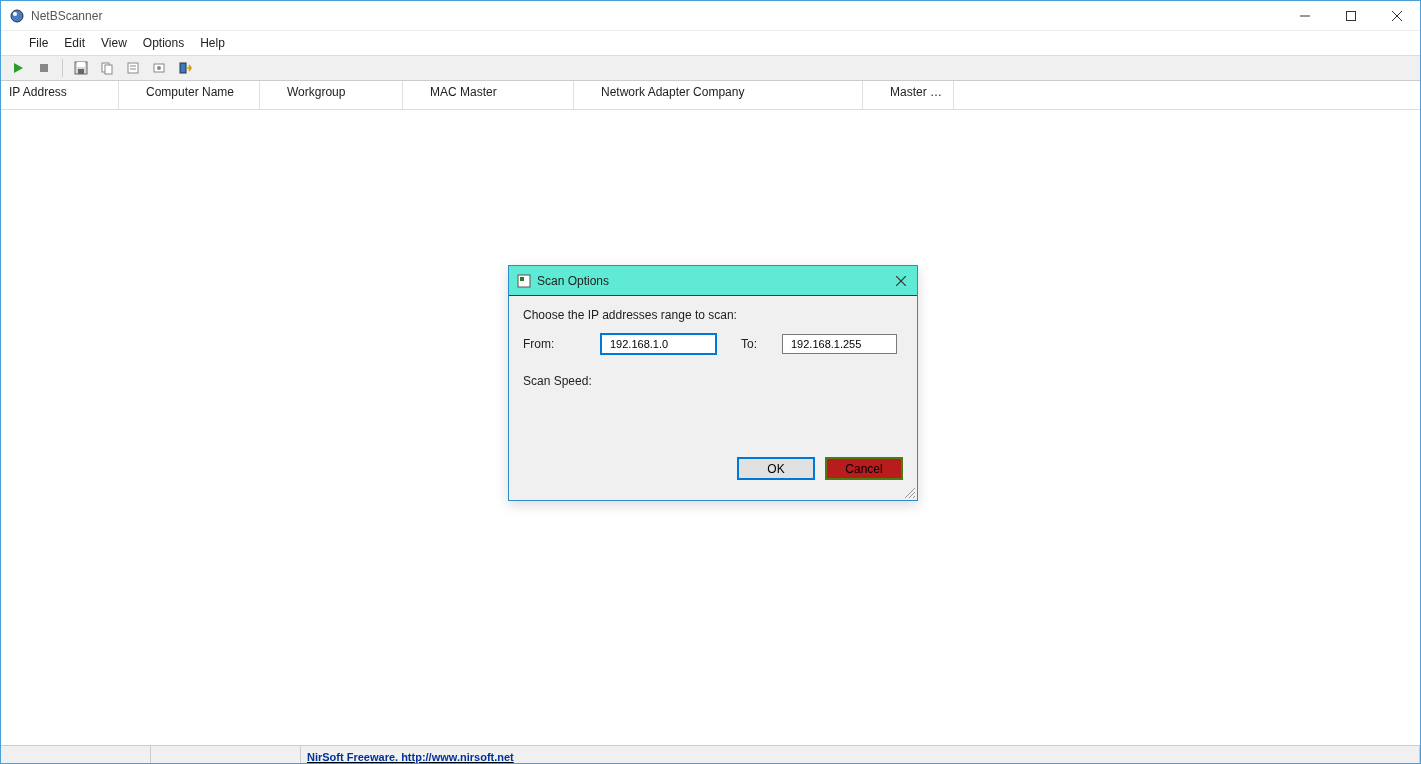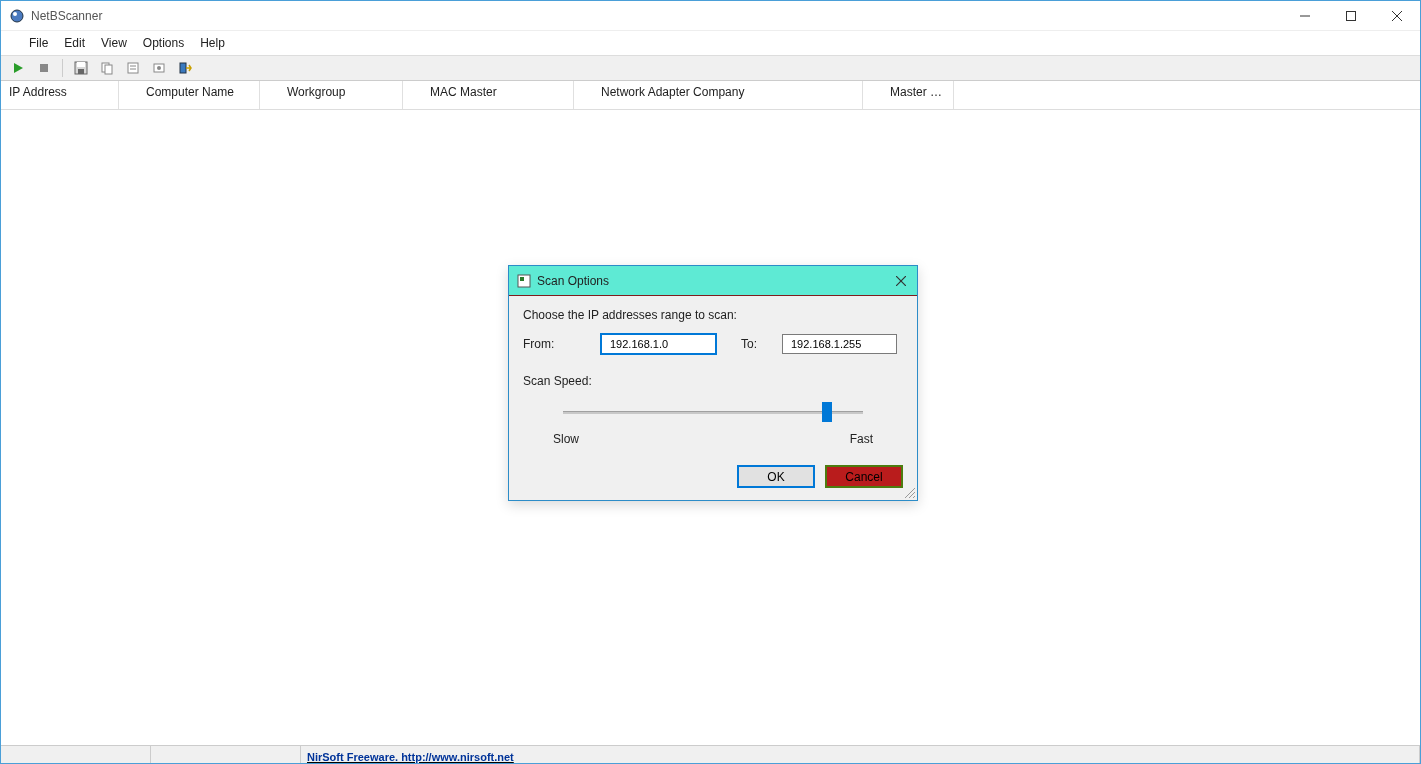--- a/index.html
+++ b/index.html
@@ -163,21 +163,21 @@
   top: -4px;
 }
 .slider-labels {
   position: absolute;
   left: 30px; right: 30px; top: 26px;
   display: flex; justify-content: space-between;
   font-size: 12px; color: #222;
 }
 .dlg-buttons {
   position: absolute;
-  bottom: 12px; right: 14px;
+  bottom: 20px; right: 14px;
   display: flex; gap: 10px;
 }
 .dlg-btn {
   width: 78px; height: 23px;
   background: #b91c1c;
   border: 2px solid #4d7c0f;
   font-size: 12px;
   font-family: inherit;
 }
 .dlg-btn.primary {
@@ -322,28 +322,20 @@
   </div>
   <div class="dialog-body">
     <div>Choose the IP addresses range to scan:</div>
     <div class="dlg-row">
       <span class="dlg-label">From:</span>
       <input class="dlg-input focused" value="192.168.1.0" style="">
       <span style="width:50px; text-align:center">To:</span>
       <input class="dlg-input" value="192.168.1.255" style="">
     </div>
     <div style="margin-top:20px">Scan Speed:</div>
-    <div class="slider-wrap">
-      <div class="slider-track"></div>
-      <div class="slider-thumb" style="left:calc(40px + (100% - 80px) * 0.88 - 5px)"></div>
-      <div class="slider-labels">
-        <span>Slow</span>
-        <span>Fast</span>
-      </div>
-    </div>
   </div>
   <div class="dlg-buttons">
     <button class="dlg-btn primary">OK</button>
     <button class="dlg-btn">Cancel</button>
   </div>
   <div class="resize-grip">
     <svg width="12" height="12">
       <line x1="2" y1="12" x2="12" y2="2" stroke="#999"></line>
       <line x1="6" y1="12" x2="12" y2="6" stroke="#999"></line>
       <line x1="10" y1="12" x2="12" y2="10" stroke="#999"></line>

